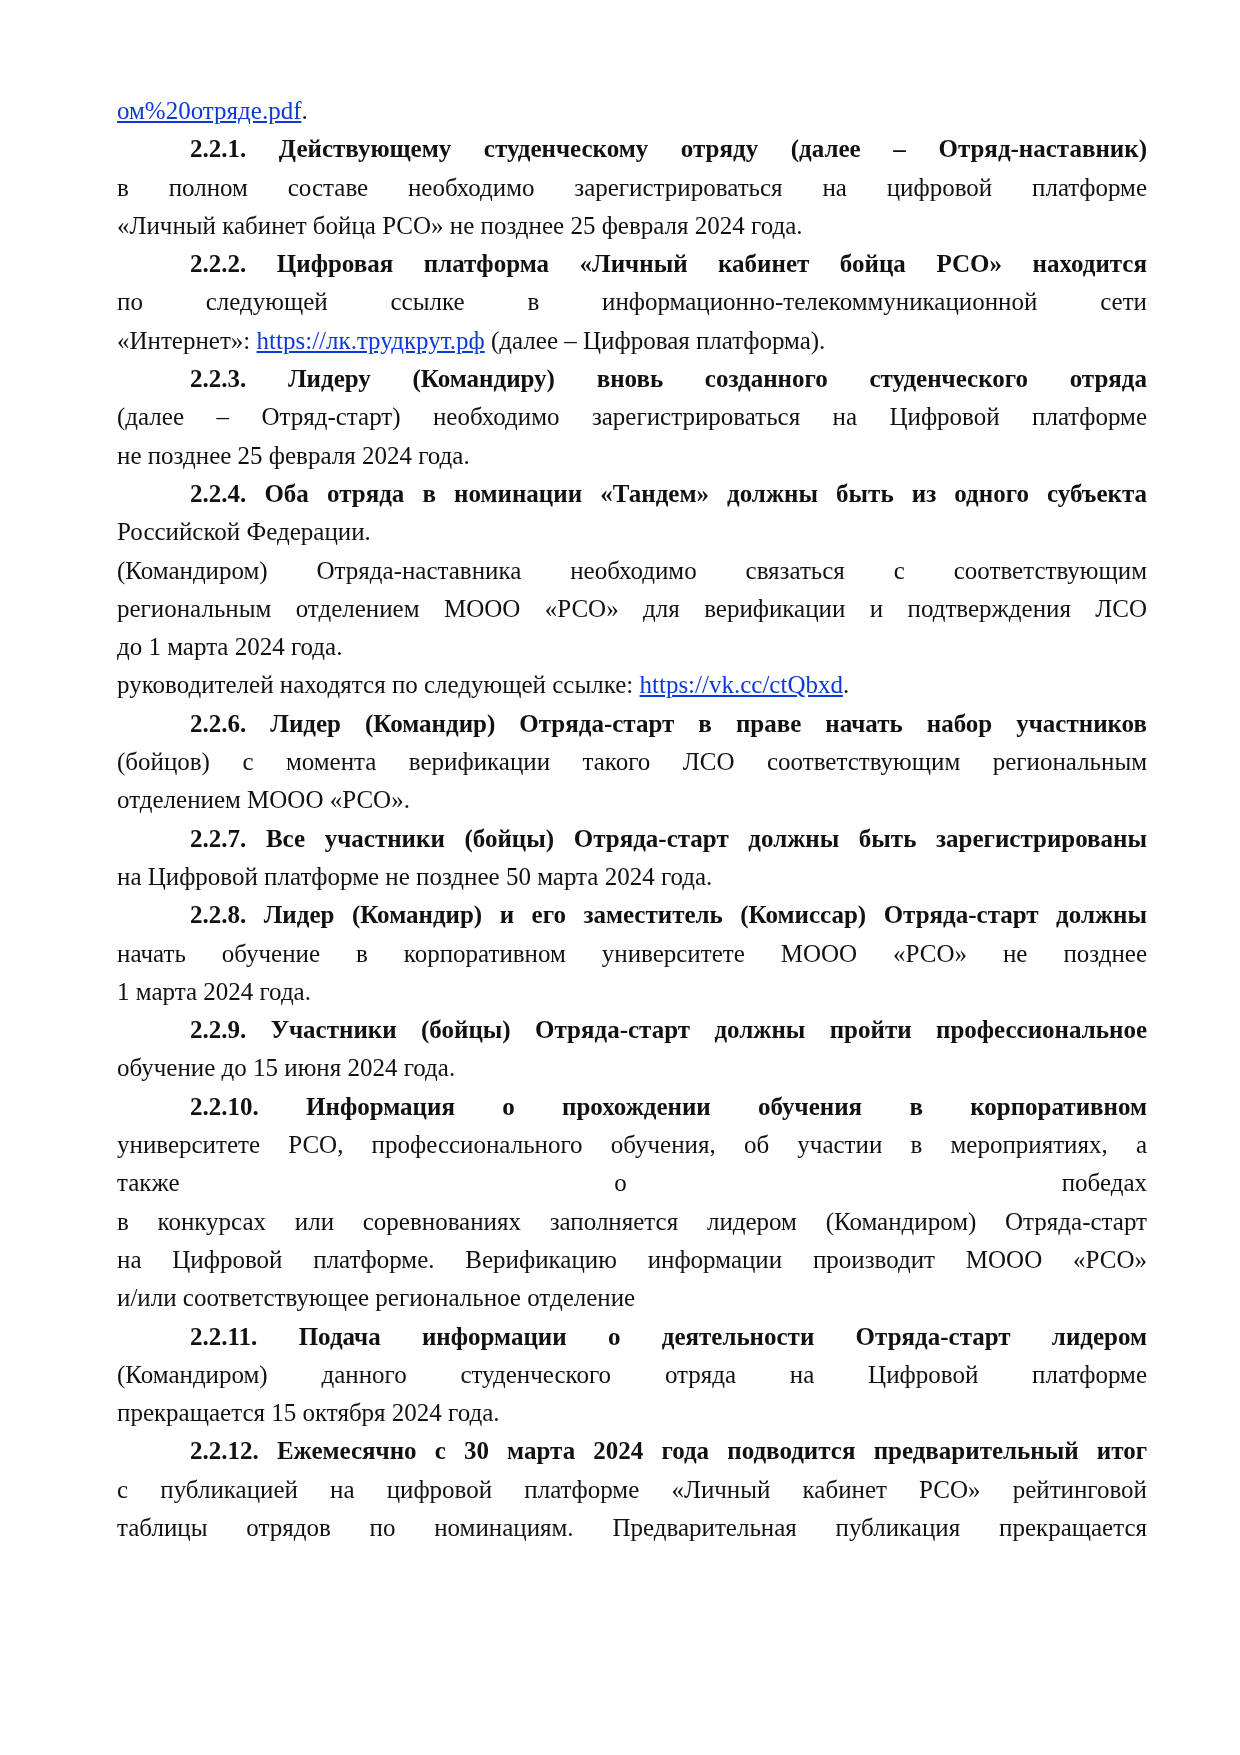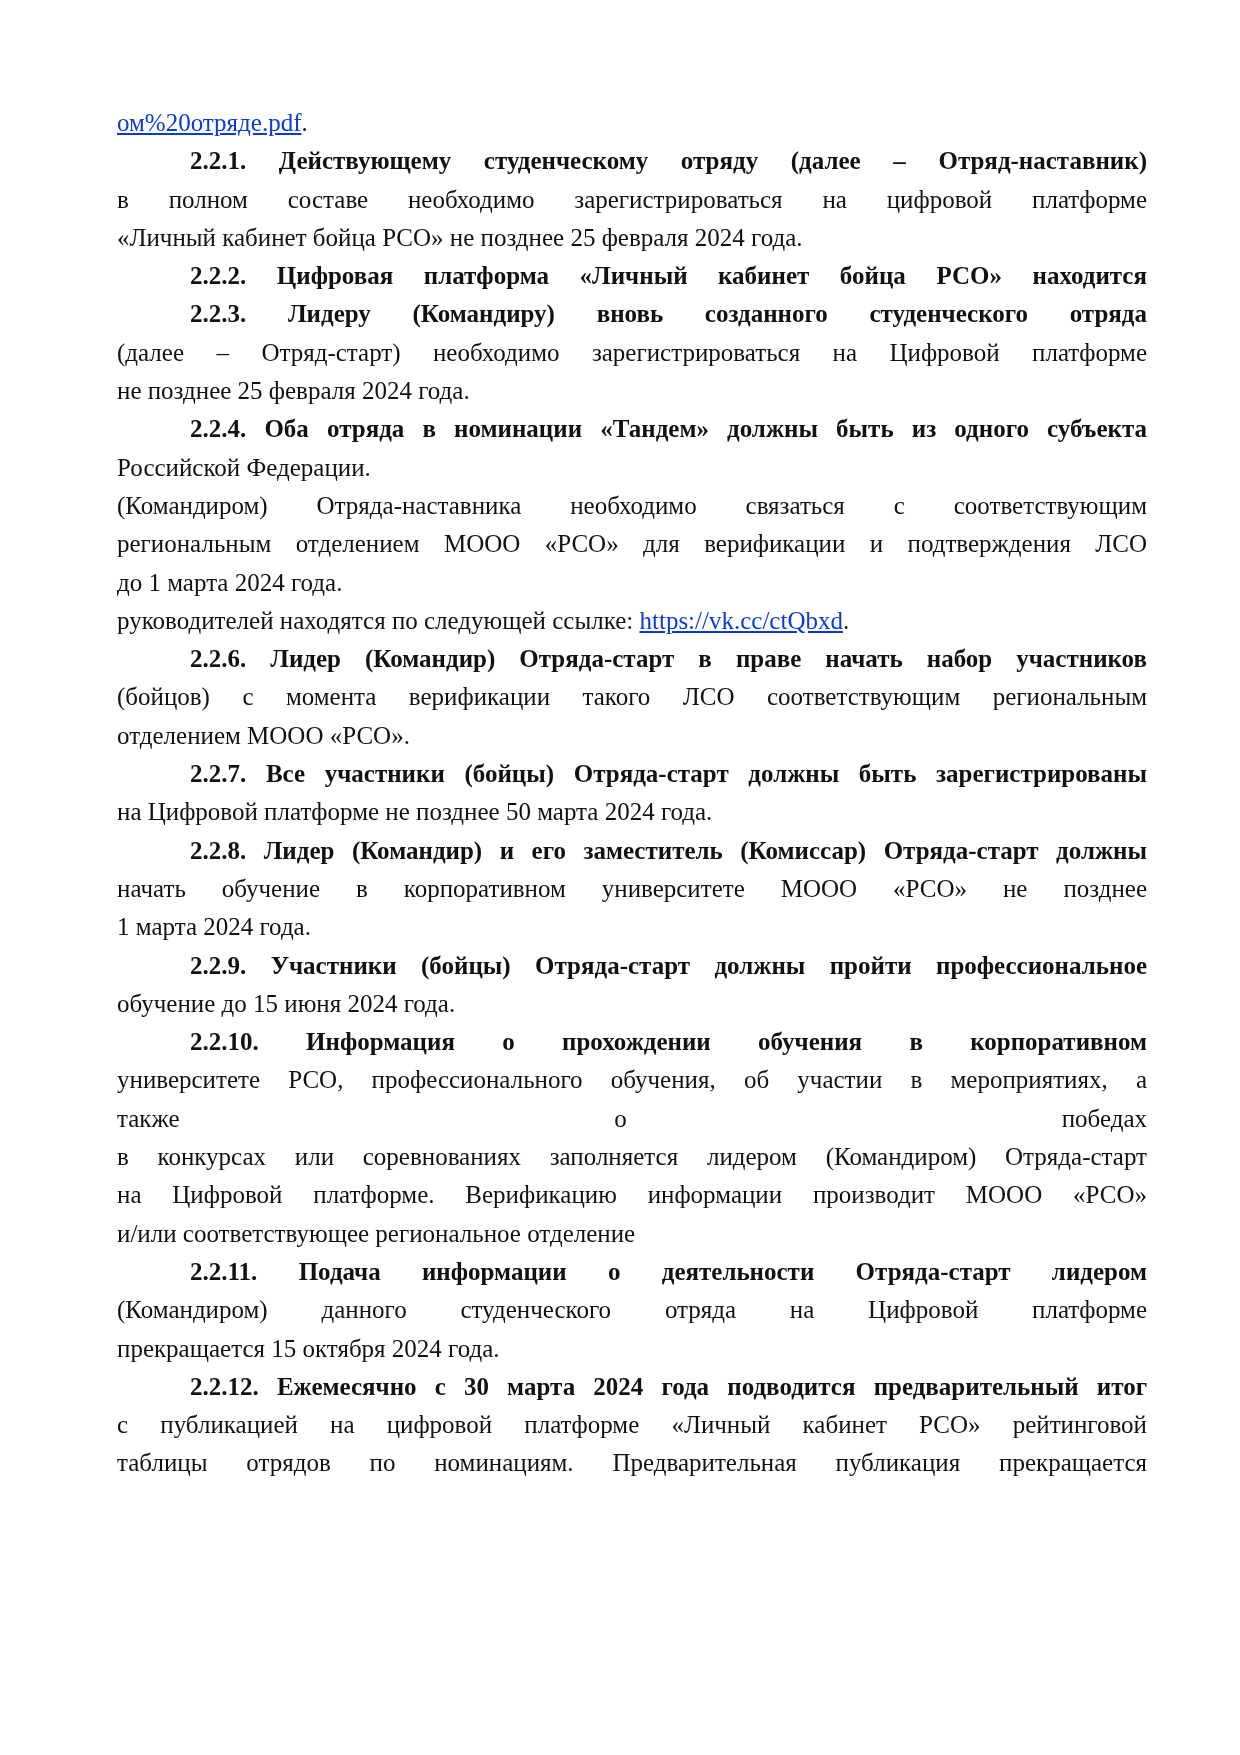--- a/index.html
+++ b/index.html
@@ -1,40 +1,42 @@
 <!DOCTYPE html>
 <html><head>
   <meta charset="utf-8">
   <style>
     html, body { margin: 0; padding: 0; background: #ffffff; }
     body { width: 1240px; height: 1755px; position: relative; overflow: hidden; }
     .page {
       position: absolute;
       left: 117px;
-      top: 104px;
+      top: 92px;
       width: 1030px;
       font-family: "Liberation Serif", serif;
       font-size: 25px;
       line-height: 38.3px;
       color: #111111;
     }
     .line { display: block; white-space: nowrap; height: 38.3px; }
     .just { text-align: justify; text-align-last: justify; white-space: normal; }
     .indent { padding-left: 73px; font-weight: bold; }
     a.link { color: #0b3bd6; text-decoration: underline; }
   </style>
 </head>
 <body>
 
 <div class="page" id="page">
     <div class="line"><a class="link">ом%20отряде.pdf</a><span>.</span></div>
     <div class="line just indent"><span>2.2.1. Действующему студенческому отряду (далее – Отряд-наставник)</span></div>
     <div class="line just"><span>в полном составе необходимо зарегистрироваться на цифровой платформе</span></div>
     <div class="line"><span>«Личный кабинет бойца РСО» не позднее 25 февраля 2024 года.</span></div>
     <div class="line just indent"><span>2.2.2. Цифровая платформа «Личный кабинет бойца РСО» находится</span></div>
+    <div class="line just"><span>по следующей ссылке в информационно-телекоммуникационной сети</span></div>
+    <div class="line"><span>«Интернет»: </span><a class="link">https://лк.трудкрут.рф</a><span> (далее – Цифровая платформа).</span></div>
     <div class="line just indent"><span>2.2.3. Лидеру (Командиру) вновь созданного студенческого отряда</span></div>
     <div class="line just"><span>(далее – Отряд-старт) необходимо зарегистрироваться на Цифровой платформе</span></div>
     <div class="line"><span>не позднее 25 февраля 2024 года.</span></div>
     <div class="line just indent"><span>2.2.4. Оба отряда в номинации «Тандем» должны быть из одного субъекта</span></div>
     <div class="line"><span>Российской Федерации.</span></div>
     <div class="line just"><span>(Командиром) Отряда-наставника необходимо связаться с соответствующим</span></div>
     <div class="line just"><span>региональным отделением МООО «РСО» для верификации и подтверждения ЛСО</span></div>
     <div class="line"><span>до 1 марта 2024 года.</span></div>
     <div class="line"><span>руководителей находятся по следующей ссылке: </span><a class="link">https://vk.cc/ctQbxd</a><span>.</span></div>
     <div class="line just indent"><span>2.2.6. Лидер (Командир) Отряда-старт в праве начать набор участников</span></div>

